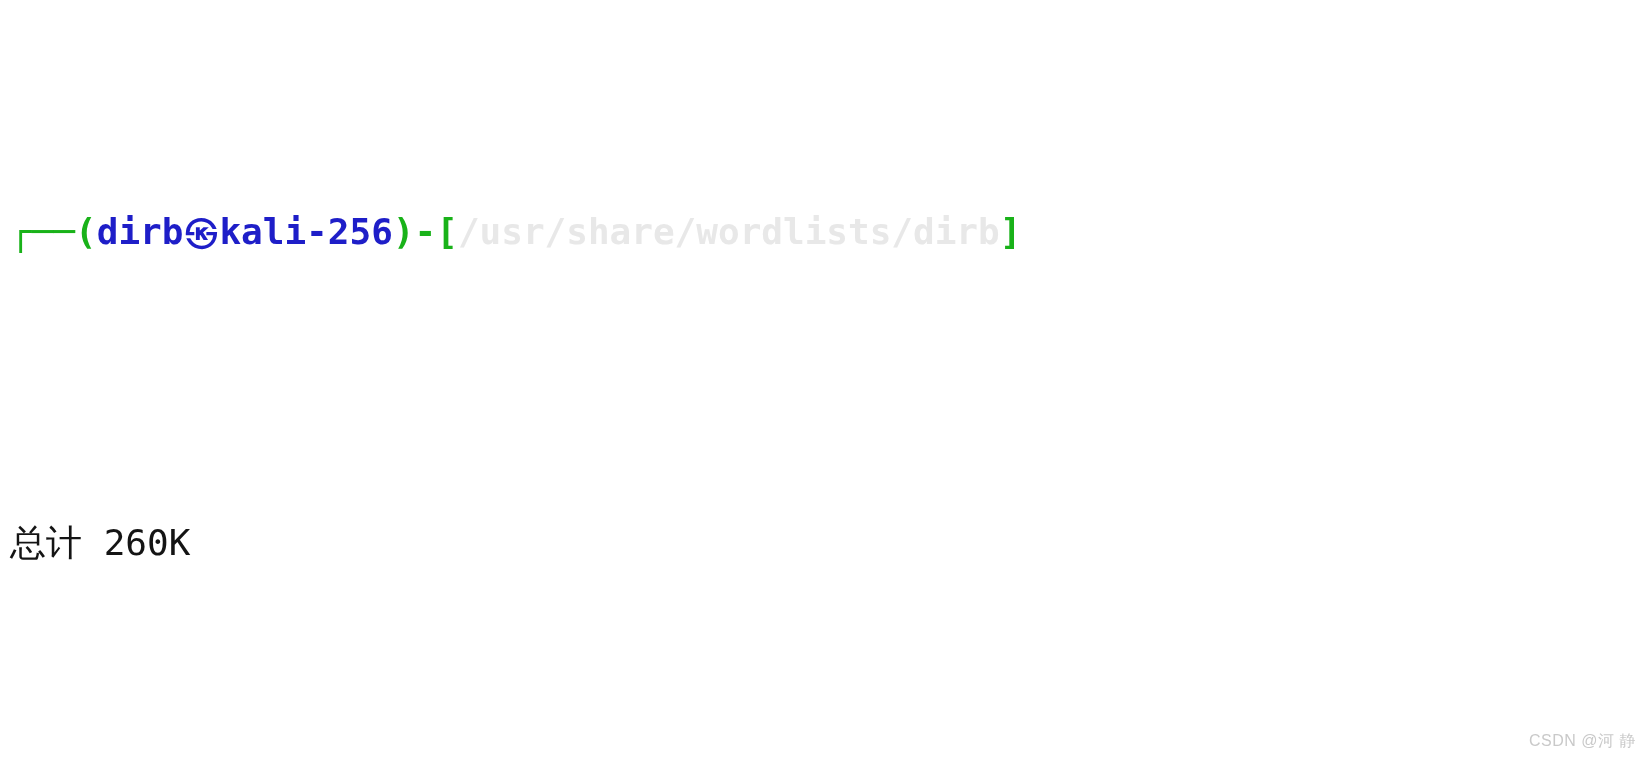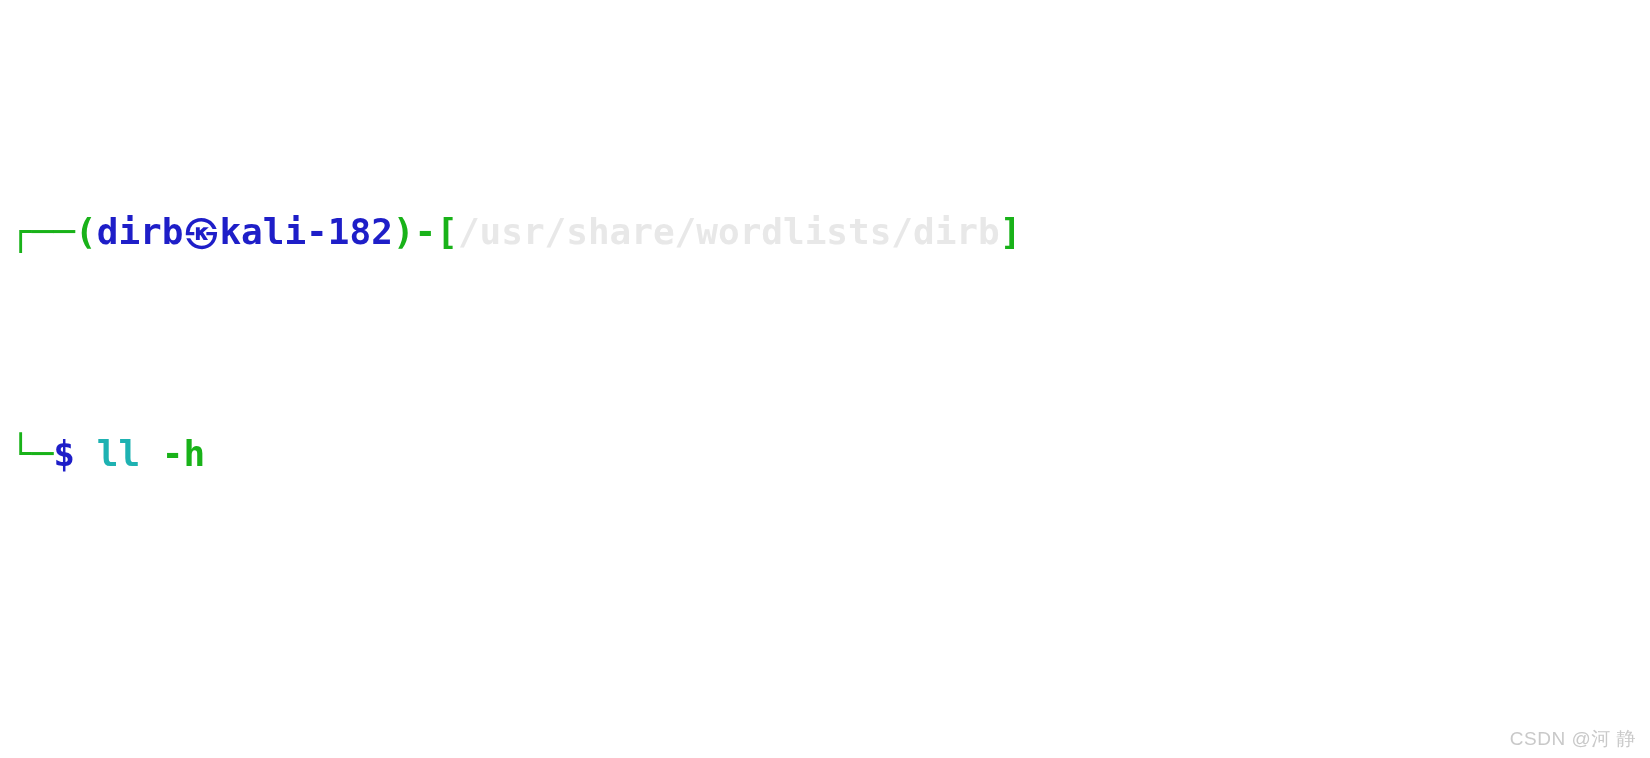--- a/index.html
+++ b/index.html
@@ -59,41 +59,41 @@
   }
 
   
   .total-line { color: #141414; }
 
   .watermark {
     position: absolute;
     right: 14px;
     bottom: 6px;
     font-family: "Liberation Sans", sans-serif;
-    font-size: 19px;
+    font-size: 16px;
     color: #c9c9c9;
     letter-spacing: 0.5px;
     white-space: pre;
     margin-left: 16px;
   }
 </style>
 </head>
 <body>
 
 <div id="terminal">
 
   <div class="screen">
 
     
-    <div class="line prompt-line-1"><span class="c-green">┌──</span><span class="c-green b">(</span><span class="c-bold-blue">dirb</span><span class="kali-mark">㉿</span><span class="c-bold-blue">kali-182</span><span class="c-green b">)</span><span class="c-green b">-</span><span class="c-green b">[</span><span class="c-path b">/usr/share/wordlists/dirb</span><span class="c-green b">]</span></div>
+    <div class="line prompt-line-1"><span class="c-green">┌──</span><span class="c-green b">(</span><span class="c-bold-blue">dirb</span><span class="kali-mark">㉿</span><span class="c-bold-blue">kali-256</span><span class="c-green b">)</span><span class="c-green b">-</span><span class="c-green b">[</span><span class="c-path b">/usr/share/wordlists/dirb</span><span class="c-green b">]</span></div>
 
     
-    <div class="line prompt-line-2"><span class="c-green">└─</span><span class="c-bold-blue">$</span><span class="c-plain"> </span><span class="c-cyan b">ll</span><span class="c-plain"> </span><span class="c-green b">-h</span></div>
 
     
+    <div class="line total-line">总计 260K</div>
 
     
     
 
   </div>
 
   <div class="watermark">CSDN @河 静</div>
 
 </div>
 

